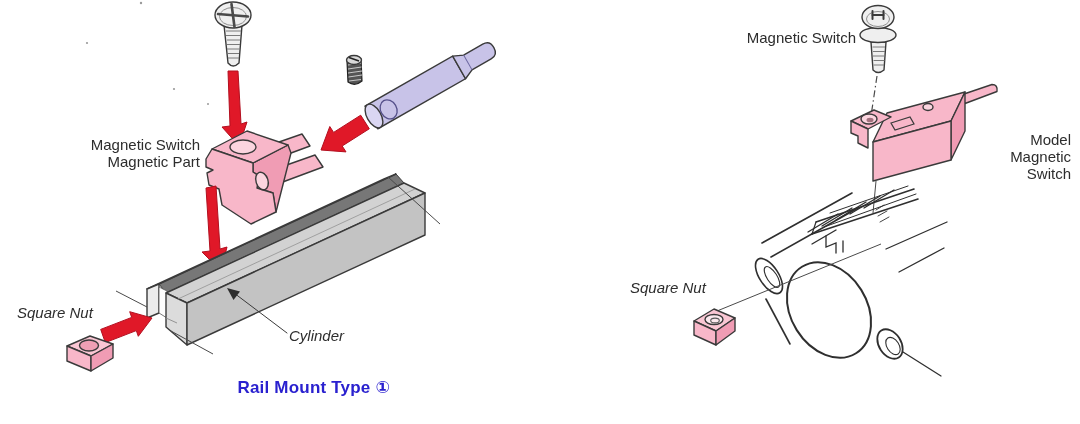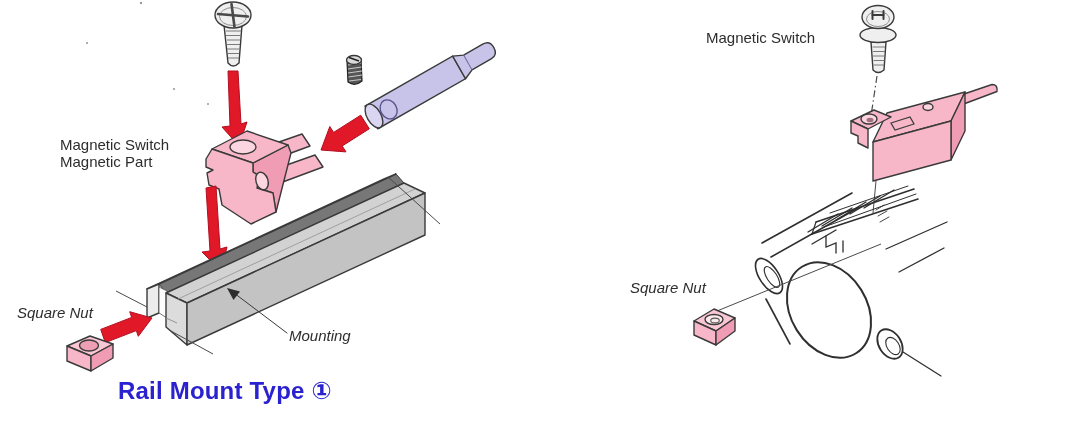--- a/index.html
+++ b/index.html
@@ -4,26 +4,26 @@
 <style>
   html,body{margin:0;padding:0;background:#fff;}
   #stage{
     position:relative;width:1080px;height:424px;overflow:hidden;
     background:var(--background,#fff);
     font-family:"Liberation Sans","DejaVu Sans",sans-serif;
   }
   #artwork{position:absolute;left:0;top:0;}
   .lbl{
     position:absolute;color:var(--label-text,#2d2d2d);
-    font-size:15px;line-height:17px;text-align:left;white-space:nowrap;
+    font-size:15px;line-height:17px;text-align:right;white-space:nowrap;
   }
   .lbl.left-align{text-align:left;font-style:italic;}
   .caption{
     position:absolute;color:var(--caption-blue,#2a21cf);
-    font-size:24px;font-weight:600;text-align:center;letter-spacing:.2px;
+    font-size:17px;font-weight:600;text-align:right;letter-spacing:.2px;
   }
   
   .ol{stroke:var(--outline,#3a3a3a);stroke-width:1.4;stroke-linejoin:round;stroke-linecap:round;}
   .thin{stroke:var(--outline,#3a3a3a);stroke-width:1;stroke-linecap:round;}
   .f-none{fill:none;}
   .f-pink{fill:var(--part-pink,#f8b7c9);}
   .f-pink-d{fill:var(--part-pink-dark,#f29cb4);}
   .f-pink-l{fill:var(--part-pink-light,#fbd5df);}
   .f-lav{fill:var(--rod-lavender,#c8c3e8);}
   .f-lav-l{fill:var(--rod-lavender-light,#dad6f2);}
@@ -220,24 +220,29 @@
     </g>
   </svg>
 
   <div class="lbl" style="left:60px;top:136px;width:140px;">
     <div>Magnetic Switch</div>
     <div>Magnetic Part</div>
   </div>
 
   <div class="lbl left-align" style="left:17px;top:304px;">Square Nut</div>
 
-  <div class="lbl left-align" style="left:289px;top:327px;">Mounting</div>
+  <div class="lbl left-align" style="left:289px;top:327px;">Cylinder</div>
 
   <div class="caption" style="left:60px;top:377px;width:330px;">Rail Mount Type ①</div>
 
   <div class="lbl" style="left:706px;top:29px;width:150px;">
     <div>Magnetic Switch</div>
   </div>
 
+  <div class="lbl" style="left:969px;top:131px;width:102px;">
+    <div>Model</div>
+    <div>Magnetic</div>
+    <div>Switch</div>
+  </div>
 
   <div class="lbl left-align" style="left:630px;top:279px;">Square Nut</div>
 
 </div>
 
 </body></html>

